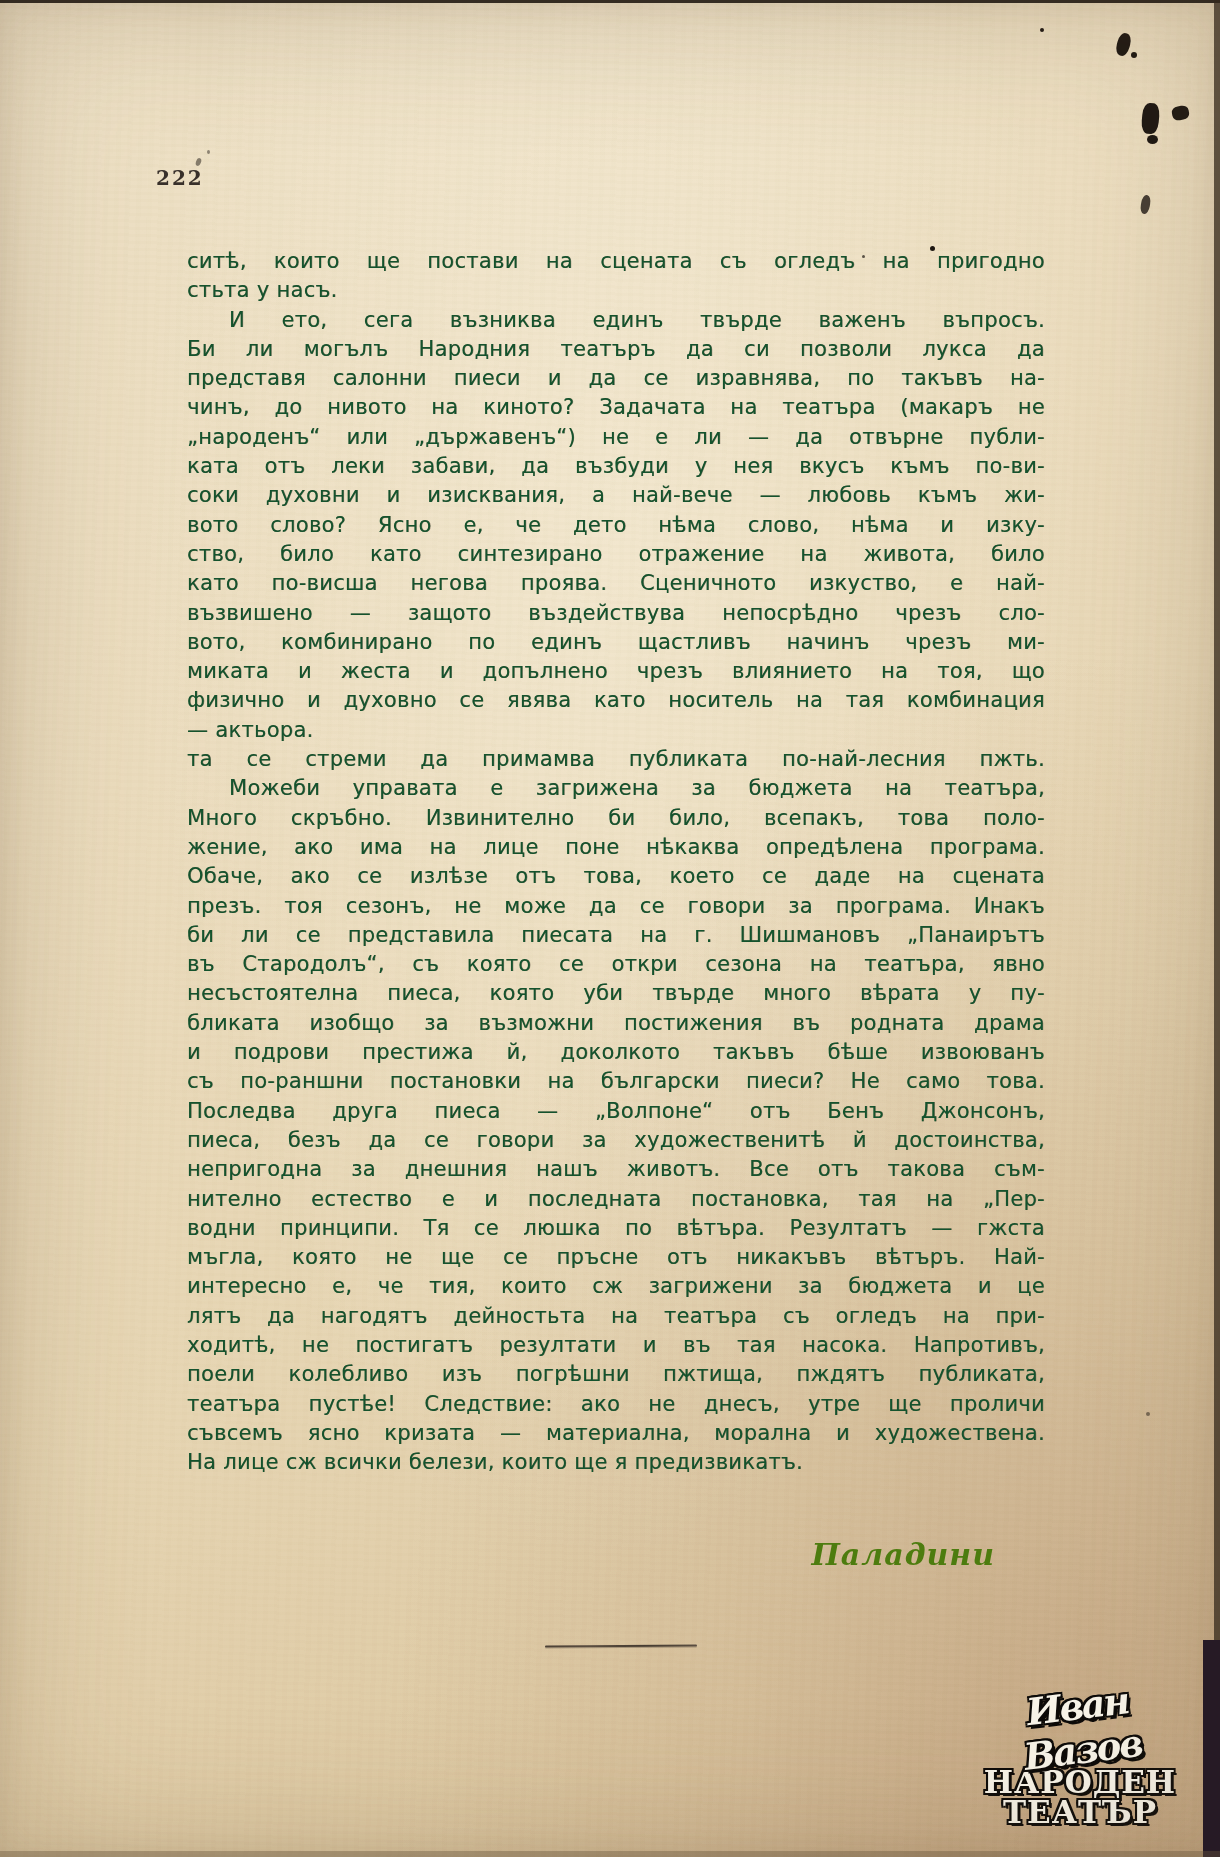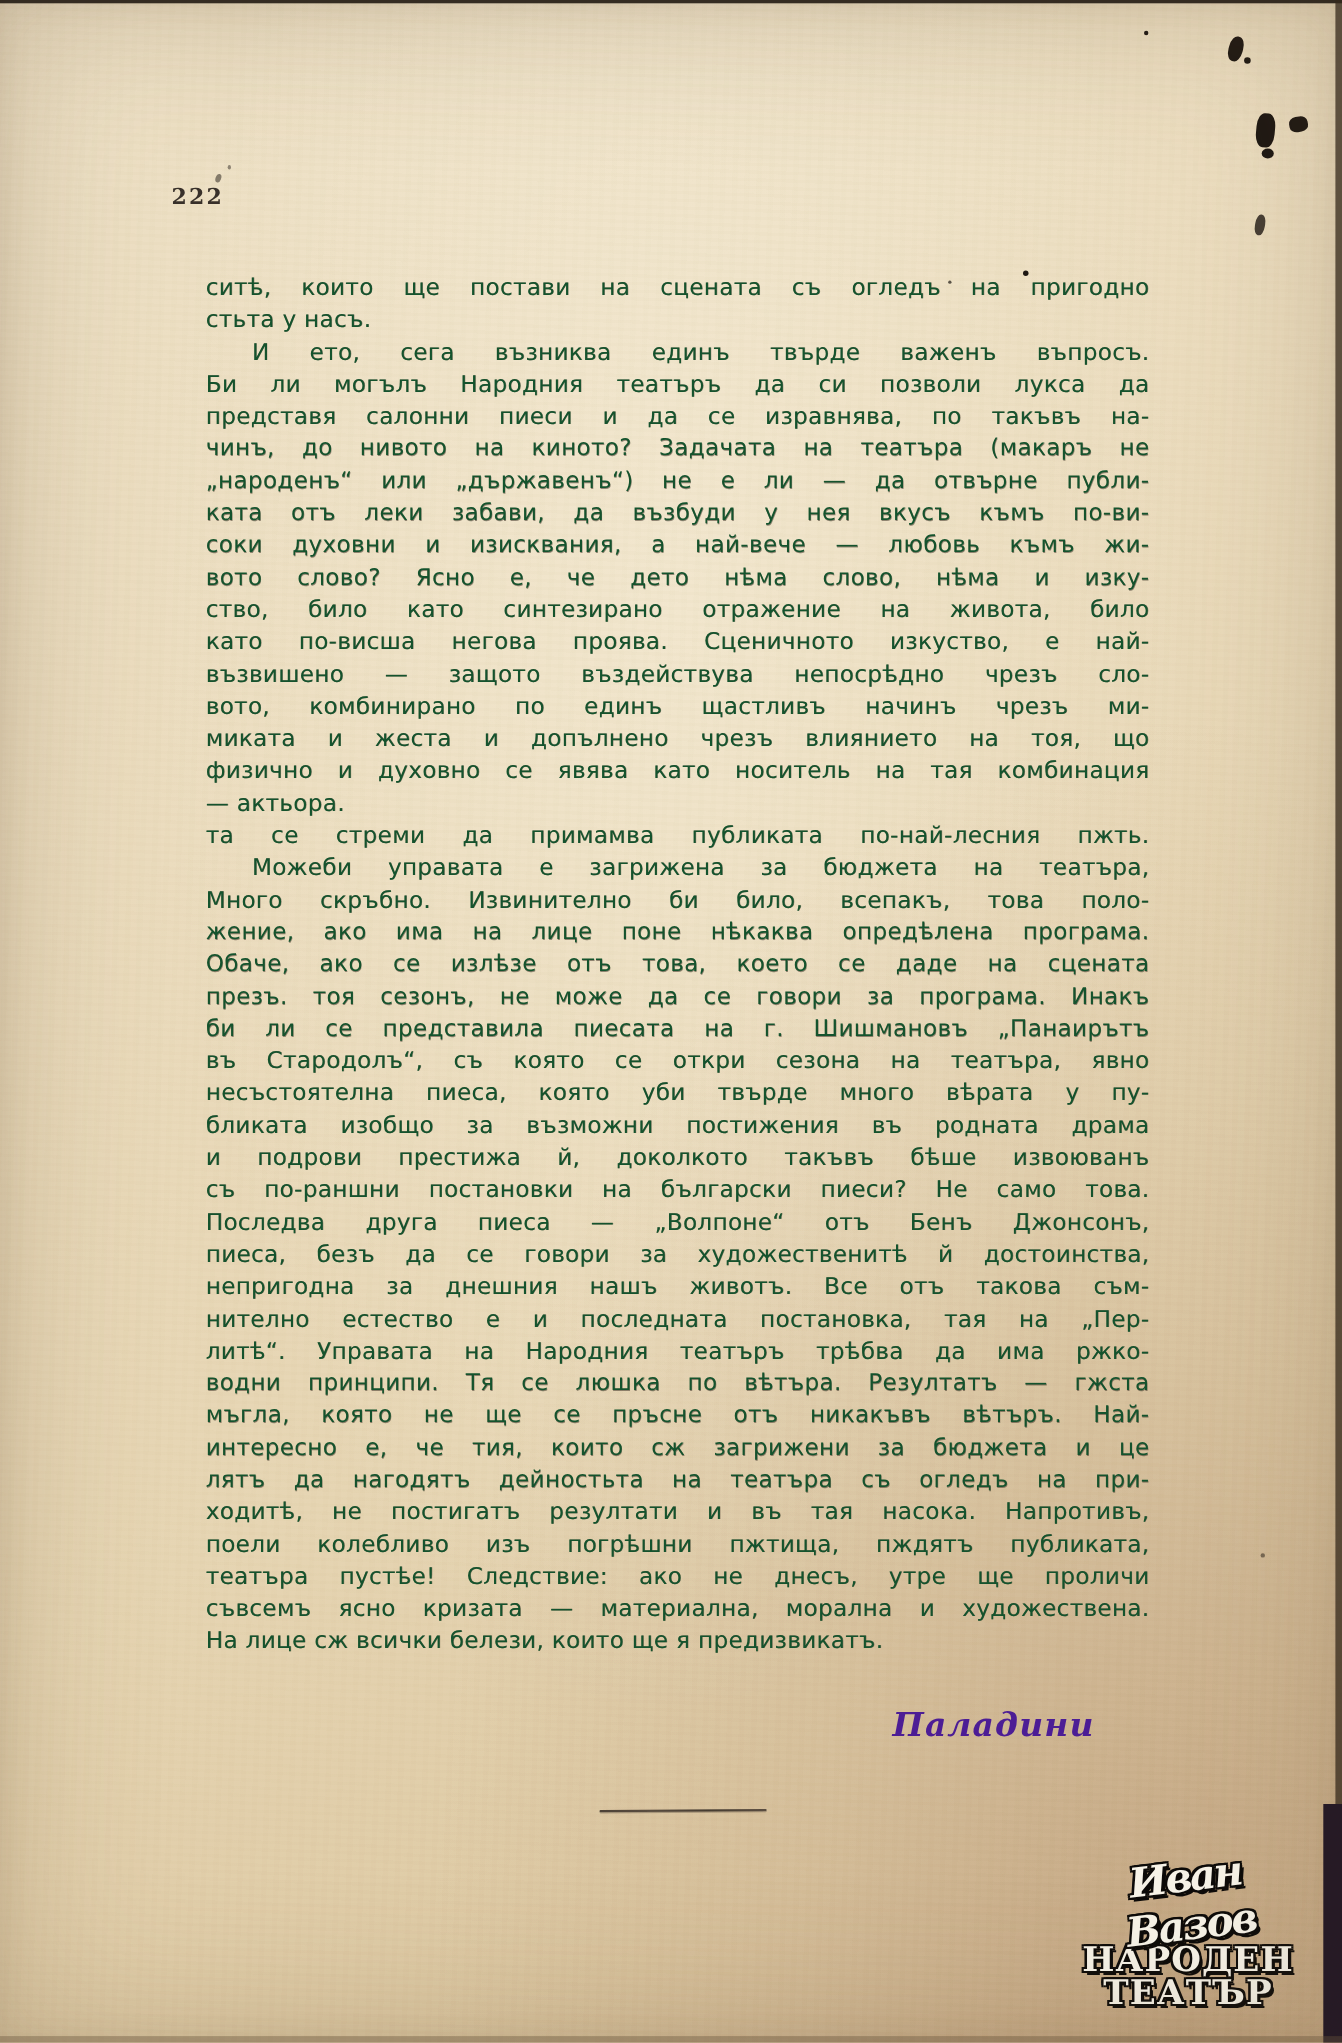--- a/index.html
+++ b/index.html
@@ -58,21 +58,21 @@
 
   
   .signature-row {
     position: absolute; left: 187px; top: 1537px; width: 858px;
     text-align: right; padding-right: 0;
   }
   .signature {
     display: inline-block; margin-right: 50px;
     font-family: "DejaVu Serif", serif;
     font-style: italic; font-weight: bold;
-    font-size: 30px; color: #4c1d95; letter-spacing: 1px; margin-top: 14px;
+    font-size: 30px; color: #4d7c0f; letter-spacing: 1px;
   }
 
   
   .divider {
     position: absolute; left: 545px; top: 1645px; width: 152px; height: 2px;
     background: linear-gradient(90deg, #4c4136 0%, #5a4d40 30%, #463c31 65%, #5a4d40 100%);
     transform: rotate(-0.4deg);
     border-radius: 2px;
     box-shadow: 0 1px 0 rgba(76,65,54,0.35);
   }
@@ -152,21 +152,20 @@
     <div class="line">би ли се представила пиесата на г. Шишмановъ „Панаирътъ</div>
     <div class="line">въ Стародолъ“, съ която се откри сезона на театъра, явно</div>
     <div class="line">несъстоятелна пиеса, която уби твърде много вѣрата у пу-</div>
     <div class="line">бликата изобщо за възможни постижения въ родната драма</div>
     <div class="line">и подрови престижа й, доколкото такъвъ бѣше извоюванъ</div>
     <div class="line">съ по-раншни постановки на български пиеси? Не само това.</div>
     <div class="line">Последва друга пиеса — „Волпоне“ отъ Бенъ Джонсонъ,</div>
     <div class="line">пиеса, безъ да се говори за художественитѣ й достоинства,</div>
     <div class="line">непригодна за днешния нашъ животъ. Все отъ такова съм-</div>
     <div class="line">нително естество е и последната постановка, тая на „Пер-</div>
-    <div class="line">литѣ“. Управата на Народния театъръ трѣбва да има ржко-</div>
     <div class="line">водни принципи. Тя се люшка по вѣтъра. Резултатъ — гжста</div>
     <div class="line">мъгла, която не ще се пръсне отъ никакъвъ вѣтъръ. Най-</div>
     <div class="line">интересно е, че тия, които сж загрижени за бюджета и це</div>
     <div class="line">лятъ да нагодятъ дейностьта на театъра съ огледъ на при-</div>
     <div class="line">ходитѣ, не постигатъ резултати и въ тая насока. Напротивъ,</div>
     <div class="line">поели колебливо изъ погрѣшни пжтища, пждятъ публиката,</div>
     <div class="line">театъра пустѣе! Следствие: ако не днесъ, утре ще проличи</div>
     <div class="line">съвсемъ ясно кризата — материална, морална и художествена.</div>
     <div class="line flush">На лице сж всички белези, които ще я предизвикатъ.</div>
   </div>

